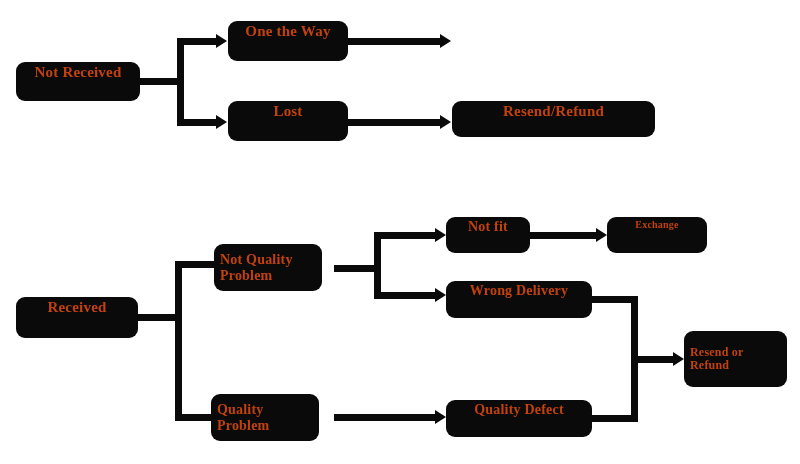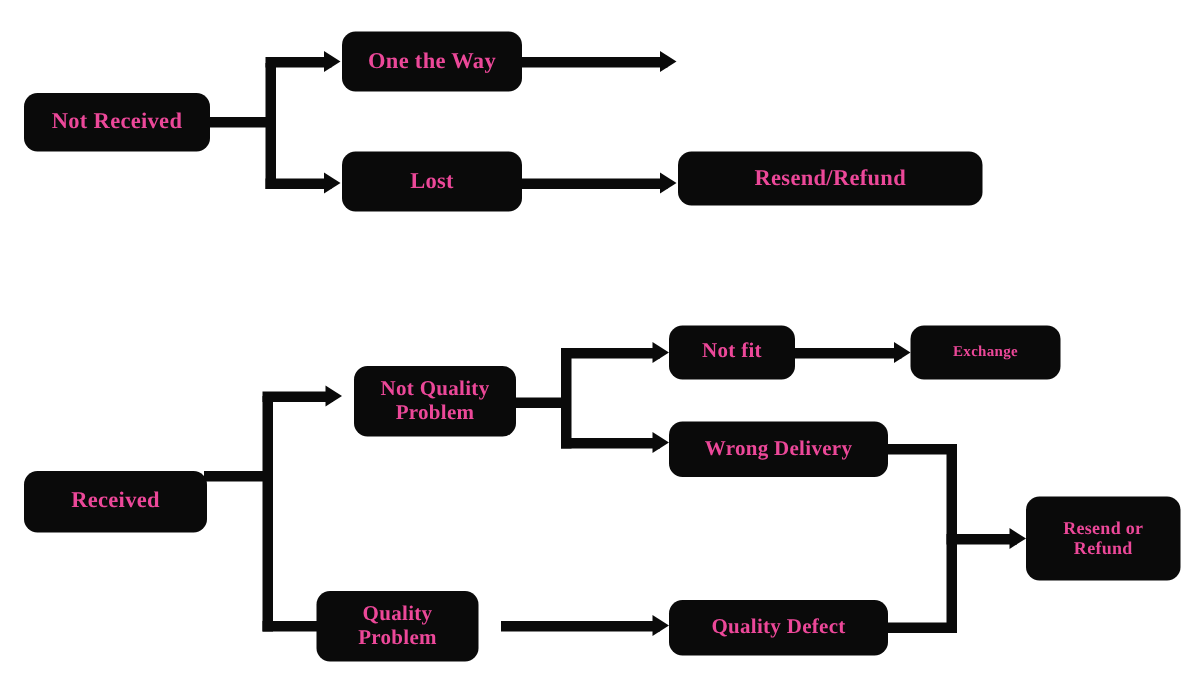--- a/index.html
+++ b/index.html
@@ -11,24 +11,24 @@
     position: relative;
     width: 800px;
     height: 464px;
     background: #ffffff;
     overflow: hidden;
     font-family: "Liberation Serif", "DejaVu Serif", serif;
   }
   .node {
     position: absolute;
     background: #0a0a0a;
-    color: #ec4899;
+    color: #c2410c;
     border-radius: 9px;
     display: flex;
-    align-items: center;
+    align-items: flex-start;
     justify-content: center;
     text-align: center;
     font-weight: bold;
     line-height: 1.12;
     letter-spacing: 0.2px;
     box-sizing: border-box;
     padding: 2px 6px;
     z-index: 3;
   }
   .node span { display: block; }
@@ -108,25 +108,25 @@
 
   <div class="hline" style="left:334px; top:414px; width:106px; height:7px;"></div>
   <div class="arrowhead" style="left:435px; top:410px;"></div>
 
   <div class="hline" style="left:590px; top:296px; width:48px; height:7px;"></div>
   <div class="hline" style="left:590px; top:415px; width:48px; height:7px;"></div>
   <div class="vline" style="left:631px; top:296px; width:7px; height:126px;"></div>
   <div class="hline" style="left:631px; top:356px; width:47px; height:7px;"></div>
   <div class="arrowhead" style="left:673px; top:352px;"></div>
 
-  <div class="node" style="left:16px; top:297px; width:122px; height:41px; font-size:15px;margin-top:17px;">
+  <div class="node" style="left:16px; top:297px; width:122px; height:41px; font-size:15px;">
     <span>Received</span>
   </div>
 
-  <div class="node" style="left:236px; top:244px; width:108px; height:47px; font-size:14px; flex-direction:column;">
+  <div class="node" style="left:214px; top:244px; width:108px; height:47px; font-size:14px; flex-direction:column;">
     <span>Not Quality</span>
     <span>Problem</span>
   </div>
 
   <div class="node" style="left:211px; top:394px; width:108px; height:47px; font-size:14px; flex-direction:column;">
     <span>Quality</span>
     <span>Problem</span>
   </div>
 
   <div class="node" style="left:446px; top:217px; width:84px; height:36px; font-size:14px;">

